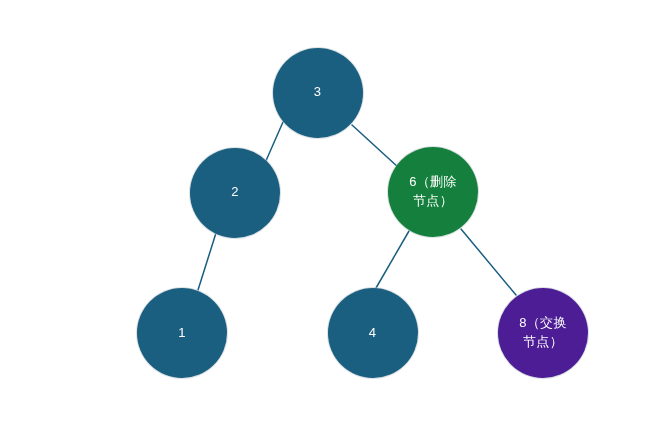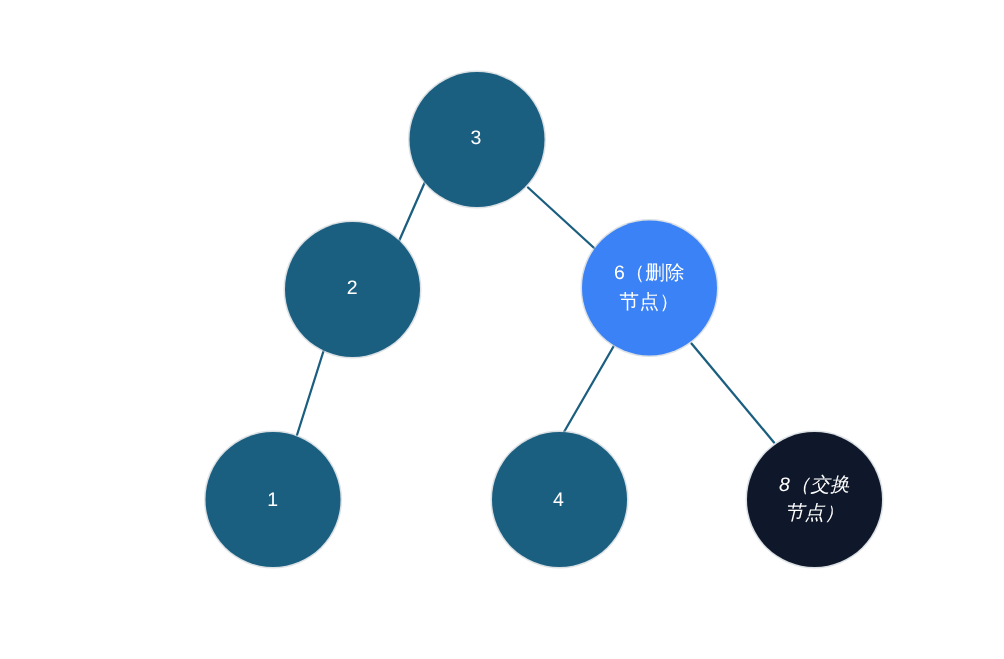--- a/index.html
+++ b/index.html
@@ -63,29 +63,29 @@
       <line x1="461" y1="229" x2="516" y2="295" stroke="#1a5e80" stroke-width="1.5" stroke-linecap="round"></line>
     </svg>
 
   <div id="node-layer">
       <div class="tree-node" style="left: 272.5px; top: 47.5px; width: 90px; height: 90px; background: rgb(26, 94, 128);">
         <span class="node-label label-plain" style="color: rgb(255, 255, 255);">3</span>
       </div>
       <div class="tree-node" style="left: 190px; top: 147.5px; width: 90px; height: 90px; background: rgb(26, 94, 128);">
         <span class="node-label label-plain" style="color: rgb(255, 255, 255);">2</span>
       </div>
-      <div class="tree-node" style="left: 388px; top: 147px; width: 90px; height: 90px; background: #3b82f6;">
+      <div class="tree-node" style="left: 388px; top: 147px; width: 90px; height: 90px; background: #15803d;">
         <span class="node-label label-cjk" style="color: rgb(255, 255, 255);">6（删除
 节点）</span>
       </div>
       <div class="tree-node" style="left: 137px; top: 288px; width: 90px; height: 90px; background: rgb(26, 94, 128);">
         <span class="node-label label-plain" style="color: rgb(255, 255, 255);">1</span>
       </div>
       <div class="tree-node" style="left: 327.5px; top: 288px; width: 90px; height: 90px; background: rgb(26, 94, 128);">
         <span class="node-label label-plain" style="color: rgb(255, 255, 255);">4</span>
       </div>
-      <div class="tree-node" style="left: 498px; top: 288px; width: 90px; height: 90px; background: #0f172a; font-style: italic;">
+      <div class="tree-node" style="left: 498px; top: 288px; width: 90px; height: 90px; background: #4c1d95;">
         <span class="node-label label-cjk" style="color: rgb(255, 255, 255);">8（交换
 节点）</span>
       </div>
     </div>
 
 </div>
 
 </body></html>

